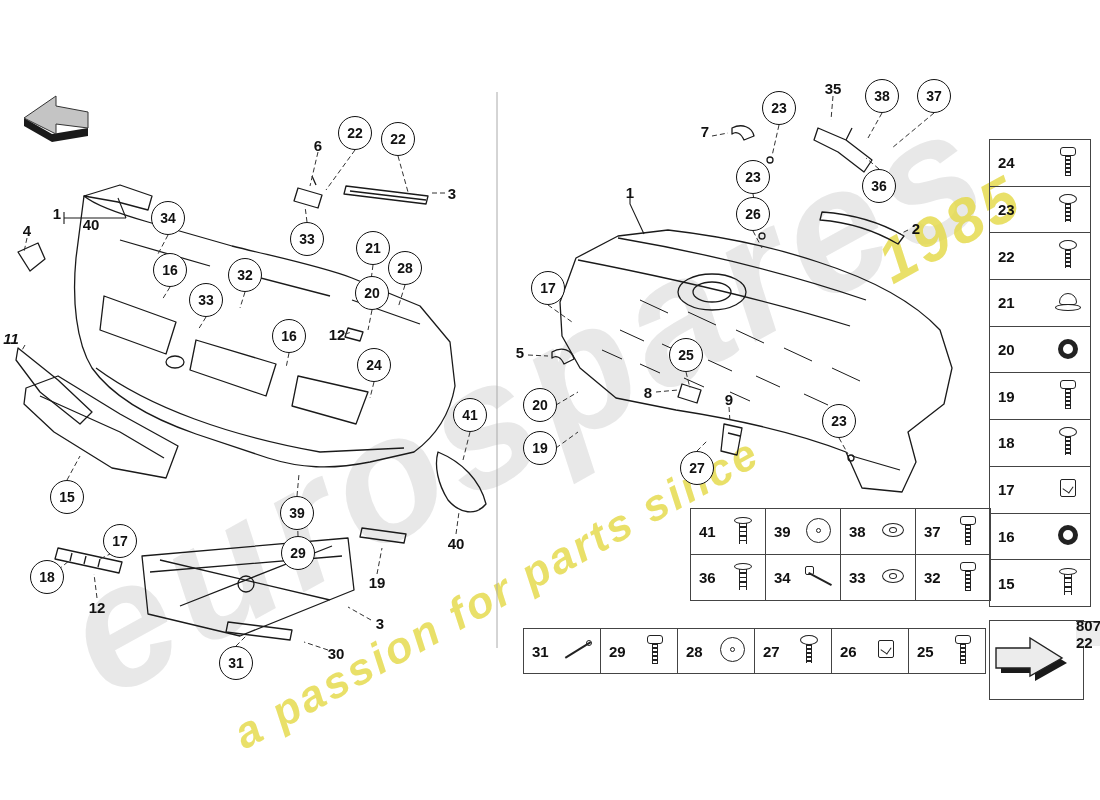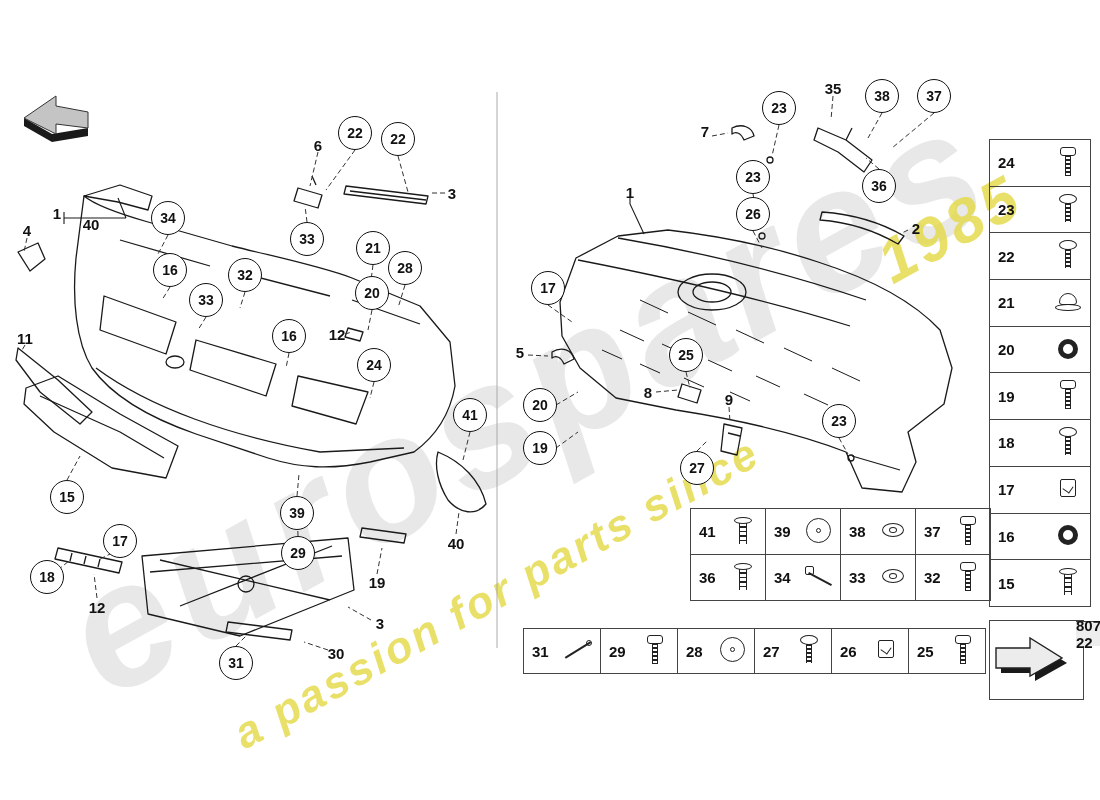--- a/index.html
+++ b/index.html
@@ -128,21 +128,21 @@
       <div class="callout circ" style="left: 170px; top: 270px;">16</div>
       <div class="callout circ" style="left: 206px; top: 300px;">33</div>
       <div class="callout circ" style="left: 245px; top: 275px;">32</div>
       <div class="callout circ" style="left: 307px; top: 239px;">33</div>
       <div class="callout circ" style="left: 373px; top: 248px;">21</div>
       <div class="callout circ" style="left: 405px; top: 268px;">28</div>
       <div class="callout circ" style="left: 372px; top: 293px;">20</div>
       <div class="callout circ" style="left: 289px; top: 336px;">16</div>
       <div class="callout plain" style="left: 337px; top: 334px;">12</div>
       <div class="callout circ" style="left: 374px; top: 365px;">24</div>
-      <div class="callout plain" style="left: 25px; top: 338px;">11</div>
+      <div class="callout plain" style="left: 11px; top: 338px; font-style: italic;">11</div>
       <div class="callout circ" style="left: 67px; top: 497px;">15</div>
       <div class="callout circ" style="left: 120px; top: 541px;">17</div>
       <div class="callout circ" style="left: 47px; top: 577px;">18</div>
       <div class="callout plain" style="left: 97px; top: 607px;">12</div>
       <div class="callout circ" style="left: 236px; top: 663px;">31</div>
       <div class="callout plain" style="left: 336px; top: 653px;">30</div>
       <div class="callout plain" style="left: 380px; top: 623px;">3</div>
       <div class="callout plain" style="left: 377px; top: 582px;">19</div>
       <div class="callout circ" style="left: 298px; top: 553px;">29</div>
       <div class="callout circ" style="left: 297px; top: 513px;">39</div>

